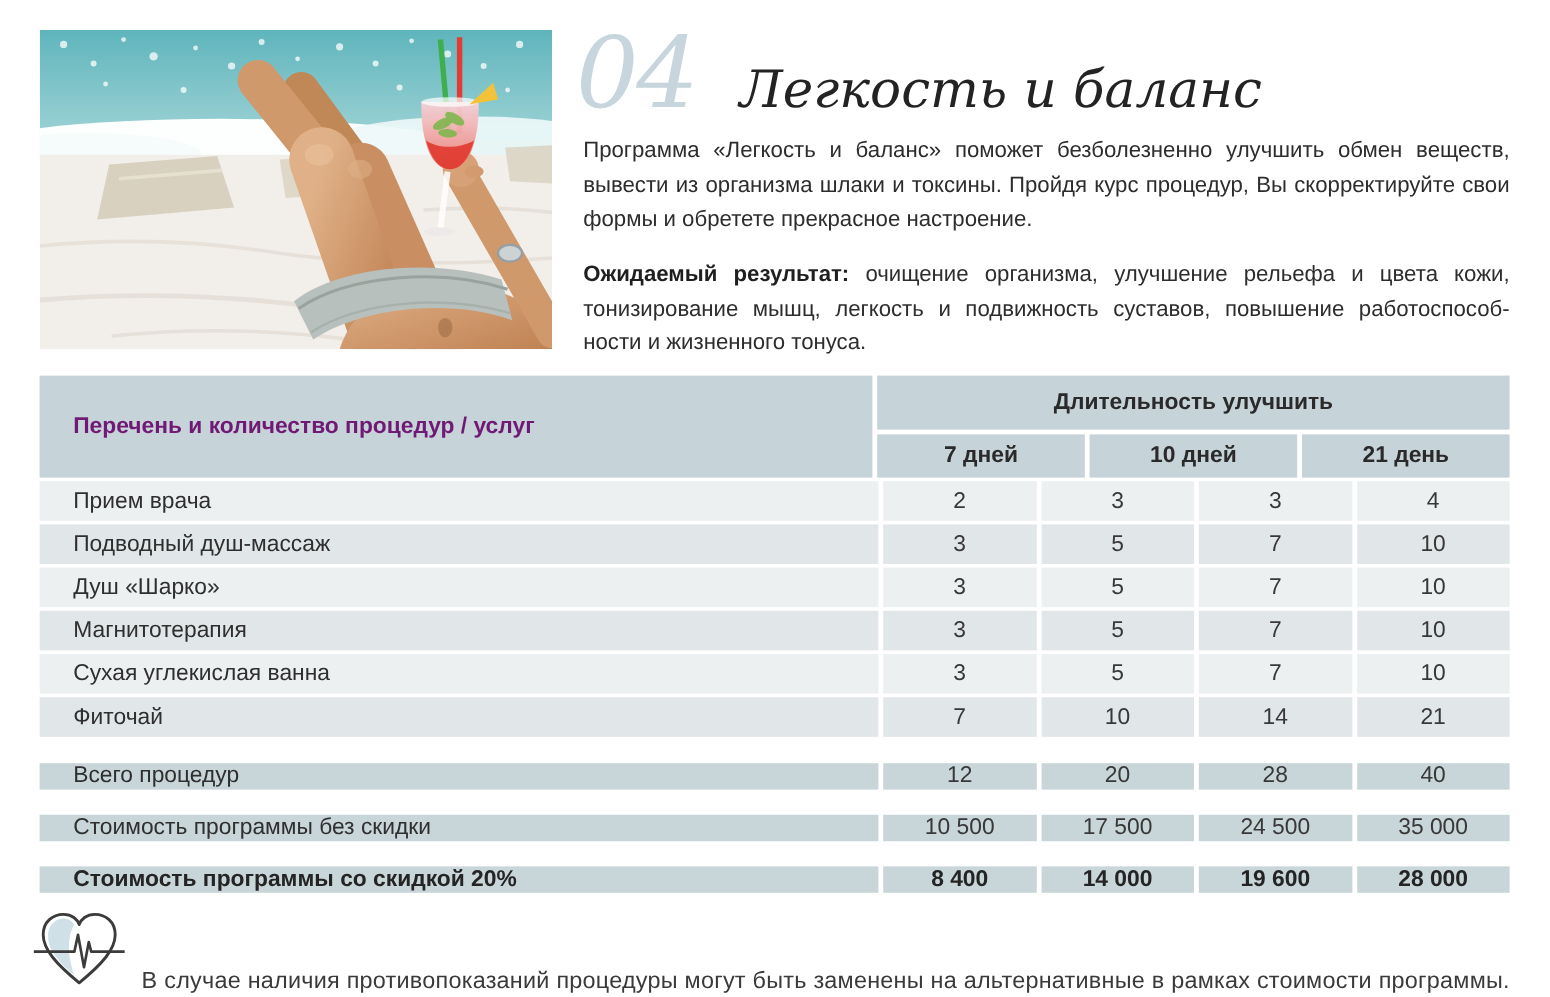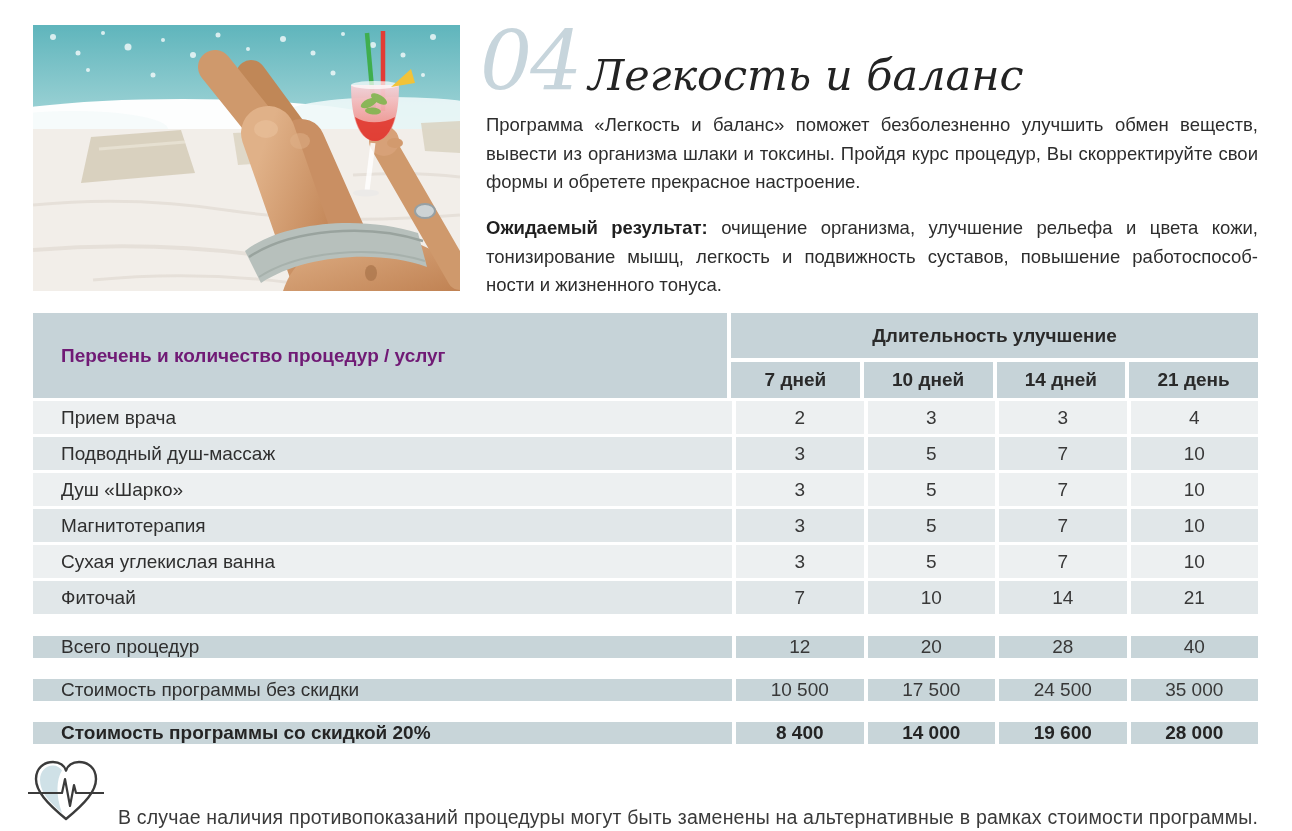--- a/index.html
+++ b/index.html
@@ -5,21 +5,21 @@
   * { margin:0; padding:0; box-sizing:border-box; }
   html,body { background:#ffffff; }
   body { width:1292px; height:831px; font-family:"Liberation Sans", sans-serif; color:#2e2e2e; }
   .page { position:relative; width:1292px; height:831px; background:#ffffff; overflow:hidden; }
 
   
   .hero { position:absolute; left:33px; top:25px; width:427px; height:266px; overflow:hidden; }
 
   
   .content { position:absolute; left:486px; top:25px; width:772px; }
-  .title-row { position:absolute; top:-4px; left:-6px; display:flex; align-items:baseline; gap:8px; white-space:nowrap; }
+  .title-row { position:absolute; top:-4px; left:-6px; display:flex; align-items:baseline; gap:36px; white-space:nowrap; }
   .title-number { font-family:"DejaVu Serif", serif; font-style:italic; font-weight:400;
                   font-size:82px; line-height:1; color:#c7d5dc; letter-spacing:-2px; }
   .title-text { font-family:"DejaVu Serif", serif; font-style:italic; font-weight:400;
                 font-size:43px; color:#232323; }
   .para { position:absolute; width:772px; font-size:18.5px; line-height:28.6px; color:#2d2d2d; }
   .intro    { top:86px; }
   .expected { top:189px; }
   .jline { text-align:justify; text-align-last:justify; }
   .jline.last { text-align-last:left; }
   .para b { font-weight:bold; color:#1f1f1f; }
@@ -178,25 +178,24 @@
       <div class="jline"><b>Ожидаемый результат:</b> <span>очищение организма, улучшение рельефа и цвета кожи,</span></div>
       <div class="jline">тонизирование мышц, легкость и подвижность суставов, повышение работоспособ-</div>
       <div class="jline last">ности и жизненного тонуса.</div>
     </div>
   </div>
 
   <div class="table">
     <div class="thead">
       <div class="th-left">Перечень и количество процедур / услуг</div>
       <div class="th-right">
-        <div class="th-duration">Длительность улучшение</div>
+        <div class="th-duration">Длительность улучшить</div>
         <div class="th-days">
           <div class="th-day">7 дней</div>
           <div class="th-day">10 дней</div>
-          <div class="th-day">14 дней</div>
           <div class="th-day">21 день</div>
         </div>
       </div>
     </div>
 
     <div class="trow bg-a">
       <div class="td-label">Прием врача</div>
       <div class="td-val">2</div>
       <div class="td-val">3</div>
       <div class="td-val">3</div>

